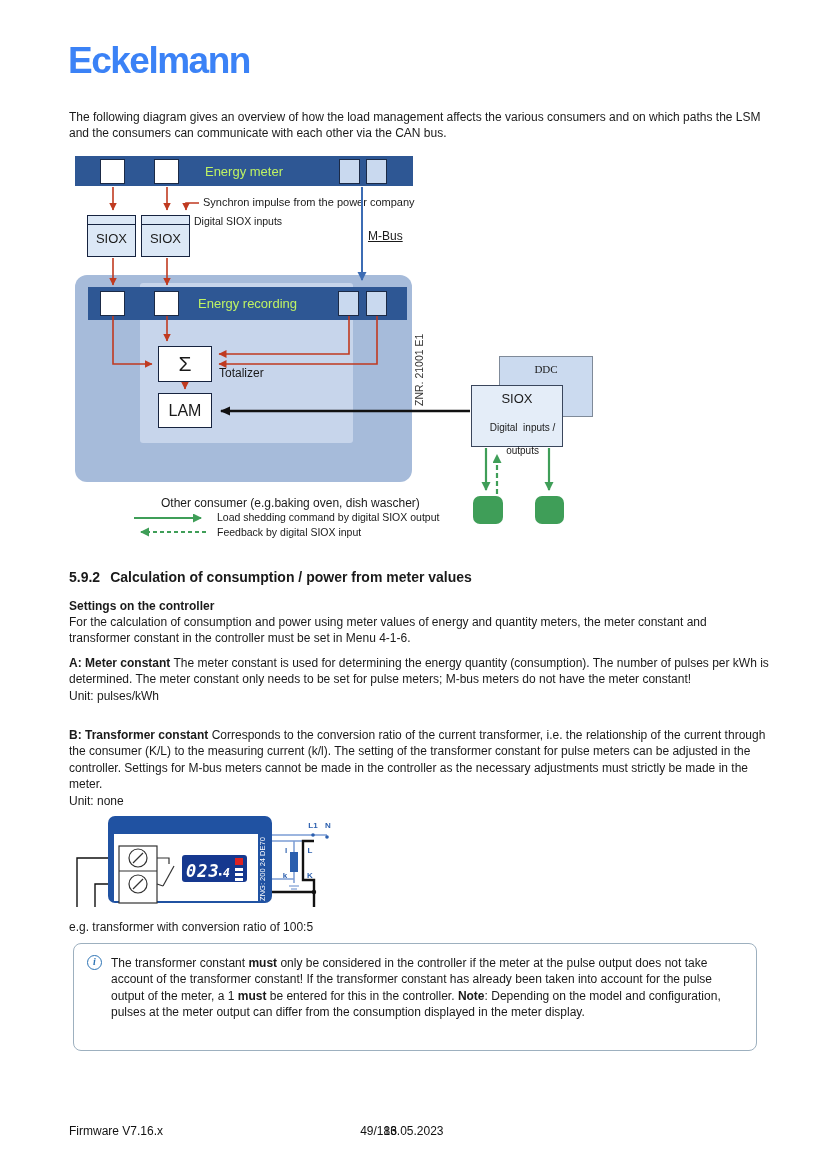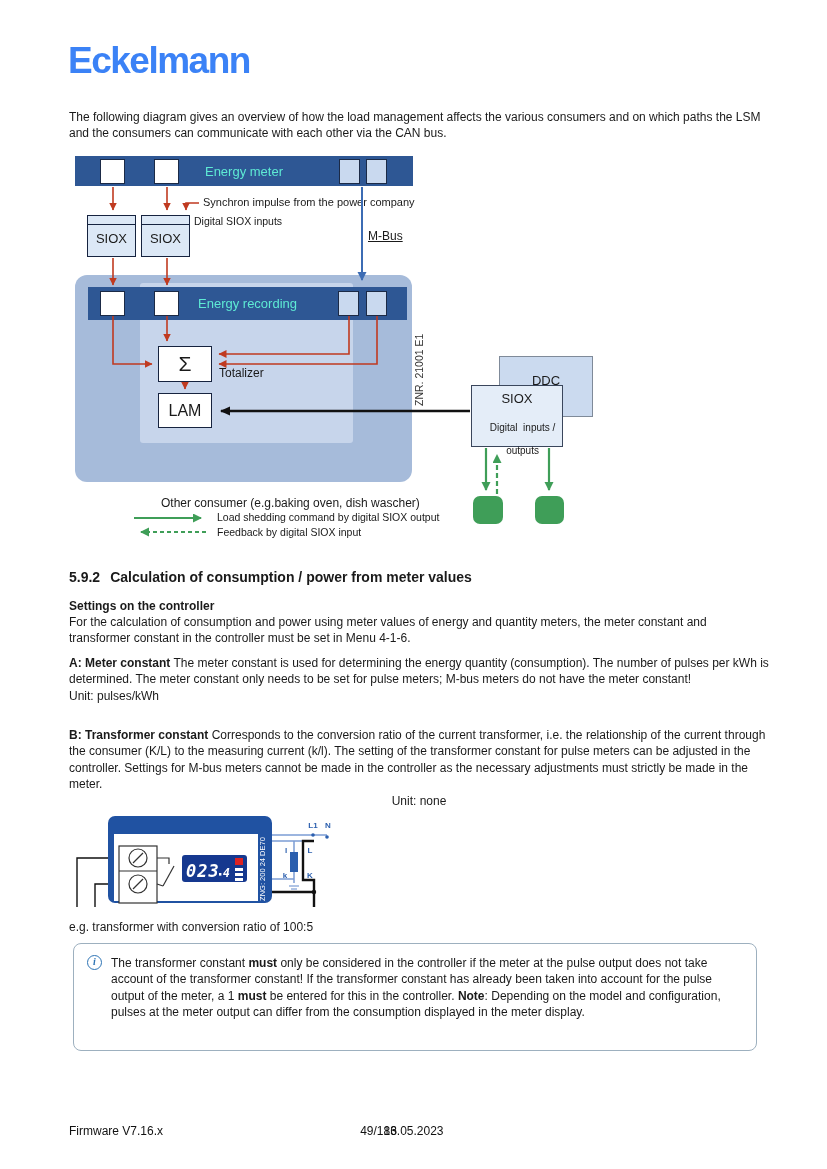--- a/index.html
+++ b/index.html
@@ -2,21 +2,21 @@
 <html><head>
 <meta charset="utf-8">
 <style>
   html,body{margin:0;padding:0;}
   body{width:827px;height:1169px;position:relative;background:#ffffff;
        font-family:"Liberation Sans",sans-serif;color:#1a1a1a;overflow:hidden;}
   .abs{position:absolute;}
   .body-text{font-size:12px;line-height:16.4px;}
   .small{font-size:10.5px;}
   .bar{background:#2e5794;display:flex;align-items:center;justify-content:center;}
-  .bar-label{color:#5eead4;font-size:13px;}
+  .bar-label{color:#bef264;font-size:13px;}
   .wsq{position:absolute;width:25px;height:25px;background:#ffffff;border:1px solid #1b2a46;box-sizing:border-box;}
   .lsq{position:absolute;width:21px;height:25px;background:#c9d9ef;border:1px solid #1b2a46;box-sizing:border-box;}
   .sioxbox{background:#dce8f6;border:1.5px solid #16233f;box-sizing:border-box;}
   .siox-head{height:8px;border-bottom:1.5px solid #16233f;}
   .siox-lab{text-align:center;font-size:13px;margin-top:6px;}
   .whitebox{background:#ffffff;border:1.5px solid #16233f;box-sizing:border-box;
             display:flex;align-items:center;justify-content:center;}
   .vtext{writing-mode:vertical-rl;transform:rotate(180deg);font-size:10.5px;color:#333;}
   .overlay{position:absolute;left:0;top:0;z-index:50;pointer-events:none;}
   .greensq{position:absolute;width:30px;height:28px;background:#3f9e58;border-radius:7px;}
@@ -70,21 +70,21 @@
     <span>Σ</span>
   </div>
 <div class="abs" style="left:219px;top:366px;font-size:12px;z-index:4;">Totalizer</div>
 <div class="abs whitebox" style="left:158px;top:393px;width:54px;height:35px;font-size:16px;z-index:4;">
     <span>LAM</span>
   </div>
 
 <div class="abs vtext" style="left:413px;top:328px;height:78px;">ZNR. 21001 E1</div>
 
 <div class="abs" style="left:499px;top:356px;width:94px;height:61px;background:#cbdaef;border:1px solid #7f8a99;box-sizing:border-box;z-index:2;">
-  <div style="text-align:center;font-size:13px;margin-top:16px;">DDC</div>
+  <div style="text-align:center;font-size:11px;margin-top:6px;font-family:Liberation Serif, serif;">DDC</div>
 </div>
 <div class="abs" style="left:471px;top:385px;width:92px;height:62px;background:#e4edf8;border:1px solid #3a465c;box-sizing:border-box;z-index:3;">
   <div style="text-align:center;font-size:13px;margin-top:5px;">SIOX</div>
   <div style="text-align:center;font-size:10px;line-height:11.5px;margin-top:4px;white-space:pre;">
     <span>Digital  inputs /</span><br>
     <span>outputs</span>
   </div>
 </div>
 
 <div class="greensq" style="left:473px;top:496px;"></div>
@@ -143,21 +143,21 @@
 <div class="abs body-text bold" style="left:69px;top:598px;">Settings on the controller</div>
 <div class="abs body-text" style="left:69px;top:614px;width:694px;">For the calculation of consumption and power using meter values of energy and quantity meters, the meter constant and transformer constant in the controller must be set in Menu 4-1-6.</div>
 
 <div class="abs body-text" style="left:69px;top:655px;width:700px;">
   <span class="bold">A: Meter constant</span><span> The meter constant is used for determining the energy quantity (consumption). The number of pulses per kWh is determined. The meter constant only needs to be set for pulse meters; M-bus meters do not have the meter constant!</span>
   <span style="display:block;">Unit: pulses/kWh</span>
 </div>
 
 <div class="abs body-text" style="left:69px;top:727px;width:700px;">
   <span class="bold">B: Transformer constant</span><span> Corresponds to the conversion ratio of the current transformer, i.e. the relationship of the current through the consumer (K/L) to the measuring current (k/l). The setting of the transformer constant for pulse meters can be adjusted in the controller. Settings for M-bus meters cannot be made in the controller as the necessary adjustments must strictly be made in the meter.</span>
-  <span style="display:block;text-align:center;">Unit: none</span>
+  <span style="display:block;">Unit: none</span>
 </div>
 
 <svg class="abs" style="left:70px;top:812px;" width="270" height="100" viewBox="0 0 270 100">
   <g stroke="#111" stroke-width="1.4" fill="none">
     <polyline points="7,95 7,46 49,46"></polyline>
     <polyline points="25,95 25,72 49,72"></polyline>
   </g>
   <rect x="38" y="4" width="164" height="87" rx="7" fill="#2052a2"></rect>
   <rect x="44" y="22" width="144" height="67" fill="#ffffff"></rect>
   <text x="195" y="57" transform="rotate(-90 195 57)" text-anchor="middle" fill="#ffffff" font-size="7.5">ZNG: 200 24 DE70</text>

